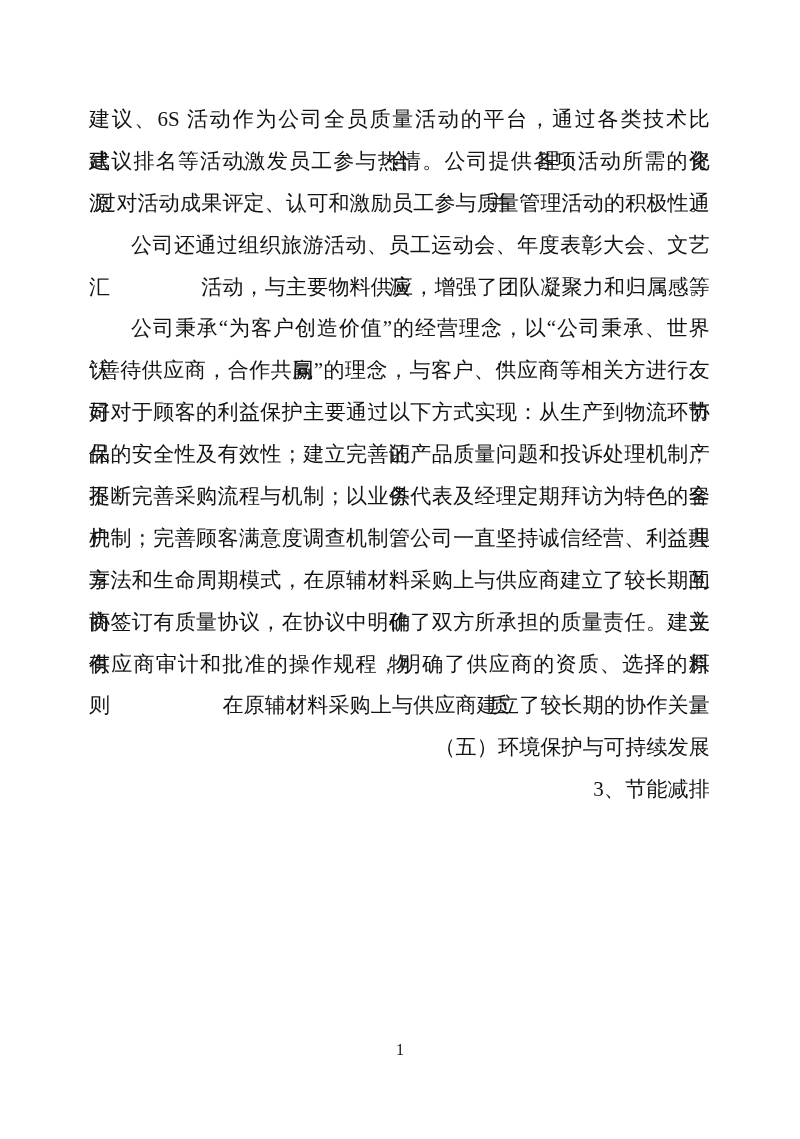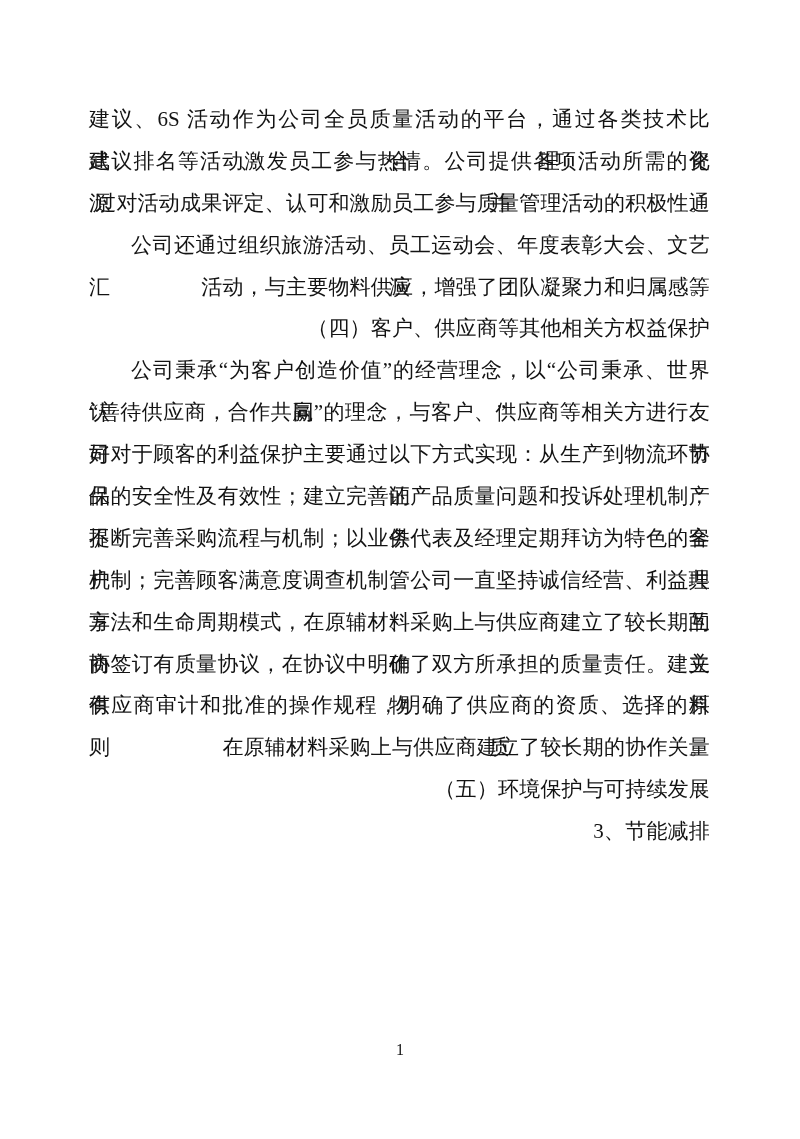--- a/index.html
+++ b/index.html
@@ -61,21 +61,20 @@
 <body>
 
 <div class="page" style="background: rgb(255, 255, 255); color: rgb(19, 19, 19);">
   <div class="content">
 
   <div class="line full">建议、6S 活动作为公司全员质量活动的平台，通过各类技术比武、合理化</div>
       <div class="line full">建议排名等活动激发员工参与热情。公司提供各项活动所需的资源，并通</div>
       <div class="line">过对活动成果评定、认可和激励员工参与质量管理活动的积极性。</div>
       <div class="line full indent">公司还通过组织旅游活动、员工运动会、年度表彰大会、文艺汇演等</div>
       <div class="line">活动，与主要物料供应，增强了团队凝聚力和归属感。</div>
-      <div class="line indent">（四）客户、供应商等其他相关方权益保护</div>
       <div class="line full indent">公司秉承“为客户创造价值”的经营理念，以“公司秉承、世界认同”、</div>
       <div class="line full">“善待供应商，合作共赢”的理念，与客户、供应商等相关方进行友好协</div>
       <div class="line full">司对于顾客的利益保护主要通过以下方式实现：从生产到物流环节保证产</div>
       <div class="line full">品的安全性及有效性；建立完善的产品质量问题和投诉处理机制；提供全</div>
       <div class="line full">不断完善采购流程与机制；以业务代表及经理定期拜访为特色的客户管理</div>
       <div class="line full">机制；完善顾客满意度调查机制。公司一直坚持诚信经营、利益共享、互</div>
       <div class="line full">方法和生命周期模式，在原辅材料采购上与供应商建立了较长期的协作关</div>
       <div class="line full">商签订有质量协议，在协议中明确了双方所承担的质量责任。建立有物料</div>
       <div class="line full">供应商审计和批准的操作规程，明确了供应商的资质、选择的原则、质量</div>
       <div class="line">在原辅材料采购上与供应商建立了较长期的协作关。</div>

